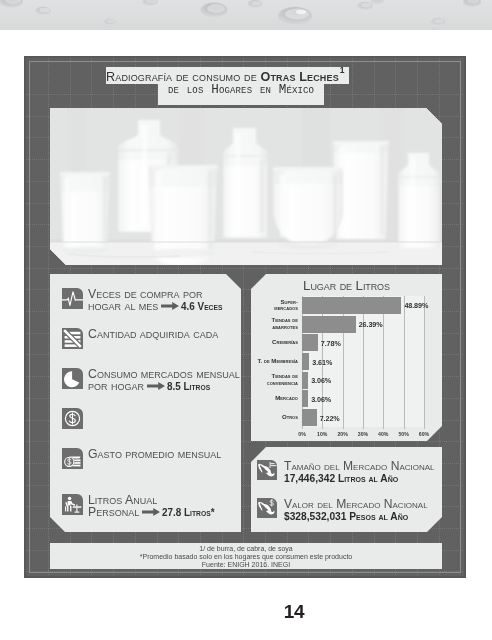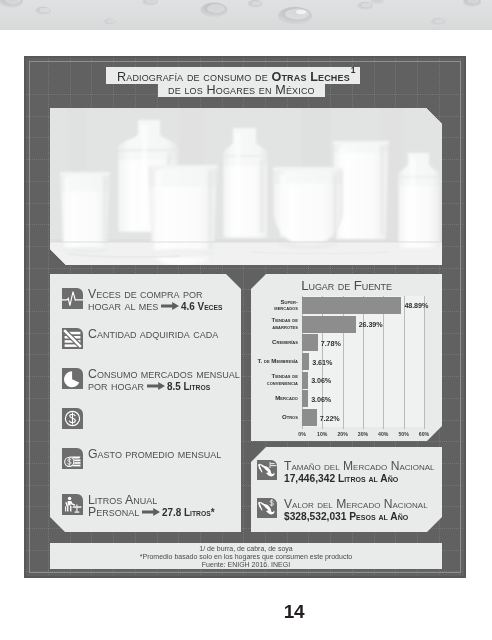--- a/index.html
+++ b/index.html
@@ -18,22 +18,22 @@
   .panel-inner-line{position:absolute;left:3px;top:3px;right:3px;bottom:3px;
     border:1px solid #8e8e8e;box-sizing:border-box;pointer-events:none;}
   .grid{position:absolute;left:0;top:0;right:0;bottom:0;pointer-events:none;overflow:hidden;}
   .gvline{position:absolute;top:0;bottom:0;width:1px;pointer-events:none;
     background:repeating-linear-gradient(180deg, rgba(255,255,255,.13) 0 1px, rgba(255,255,255,0) 1px 2px);}
   .ghline{position:absolute;left:0;right:0;height:1px;pointer-events:none;
     background:repeating-linear-gradient(90deg, rgba(255,255,255,.13) 0 1px, rgba(255,255,255,0) 1px 2px);}
 
   
   .title-box{position:absolute;background:#eaebeb;color:#333;}
-  .t1{left:106px;top:67px;height:17px;padding:0 10px 0 11px;line-height:17px;}
-  .t2{left:158px;top:84px;height:13px;padding:0 10px 0 10px;line-height:12px;}
+  .t1{left:106px;top:67px;height:17px;padding:0 10px 0 0;line-height:17px;}
+  .t2{left:158px;top:84px;height:13px;padding:0 10px 8px 10px;line-height:12px;font-family:Liberation Mono, monospace;}
   .t1 .txt{font-size:12.6px;letter-spacing:.15px;white-space:nowrap;display:inline-block;}
   .t2 .txt{font-size:12.6px;letter-spacing:.15px;white-space:nowrap;display:inline-block;position:relative;top:-1px;}
   .sc{font-variant:small-caps;}
   .b{font-weight:bold;}
   .sup{font-size:8.5px;font-weight:bold;position:absolute;top:-5px;margin-left:1px;}
 
   
   .photo{position:absolute;left:50px;top:108px;width:392px;height:157px;overflow:hidden;
     background:#eceded;
     clip-path:polygon(0 0, 376px 0, 392px 16px, 392px 157px, 16px 157px, 0 141px);}
@@ -372,21 +372,21 @@
         <div class="stxt">
           <div class="sc">Litros Anual</div>
           <div class="sc">Personal<svg class="arrow" width="18" height="8" viewBox="0 0 18 8">
               <path d="M0 2.5h11.2V0L18 4l-6.8 4V5.5H0z" fill="#5e5e5e"></path>
             </svg><span class="v sc">27.8 Litros*</span></div>
         </div>
       </div>
     </div>
 
   <div class="card cardR"></div>
-  <div class="chart-title sc">Lugar de Fuente</div>
+  <div class="chart-title sc">Lugar de Litros</div>
   <div class="chart" id="chart">
       <div style="position:absolute;left:46px;top:0;width:122px;height:131px;background:#f0f1f1;border-left:1px solid #b9baba;box-sizing:border-box"></div>
       <div class="gl" style="left:46.0px;top:0;height:133px"></div>
       <div class="xlab" style="left:37.0px;top:135px;width:18px">0%</div>
       <div class="gl" style="left:66.3px;top:0;height:133px"></div>
       <div class="xlab" style="left:57.3px;top:135px;width:18px">10%</div>
       <div class="gl" style="left:86.7px;top:0;height:133px"></div>
       <div class="xlab" style="left:77.7px;top:135px;width:18px">20%</div>
       <div class="gl" style="left:107.0px;top:0;height:133px"></div>
       <div class="xlab" style="left:98.0px;top:135px;width:18px">30%</div>

